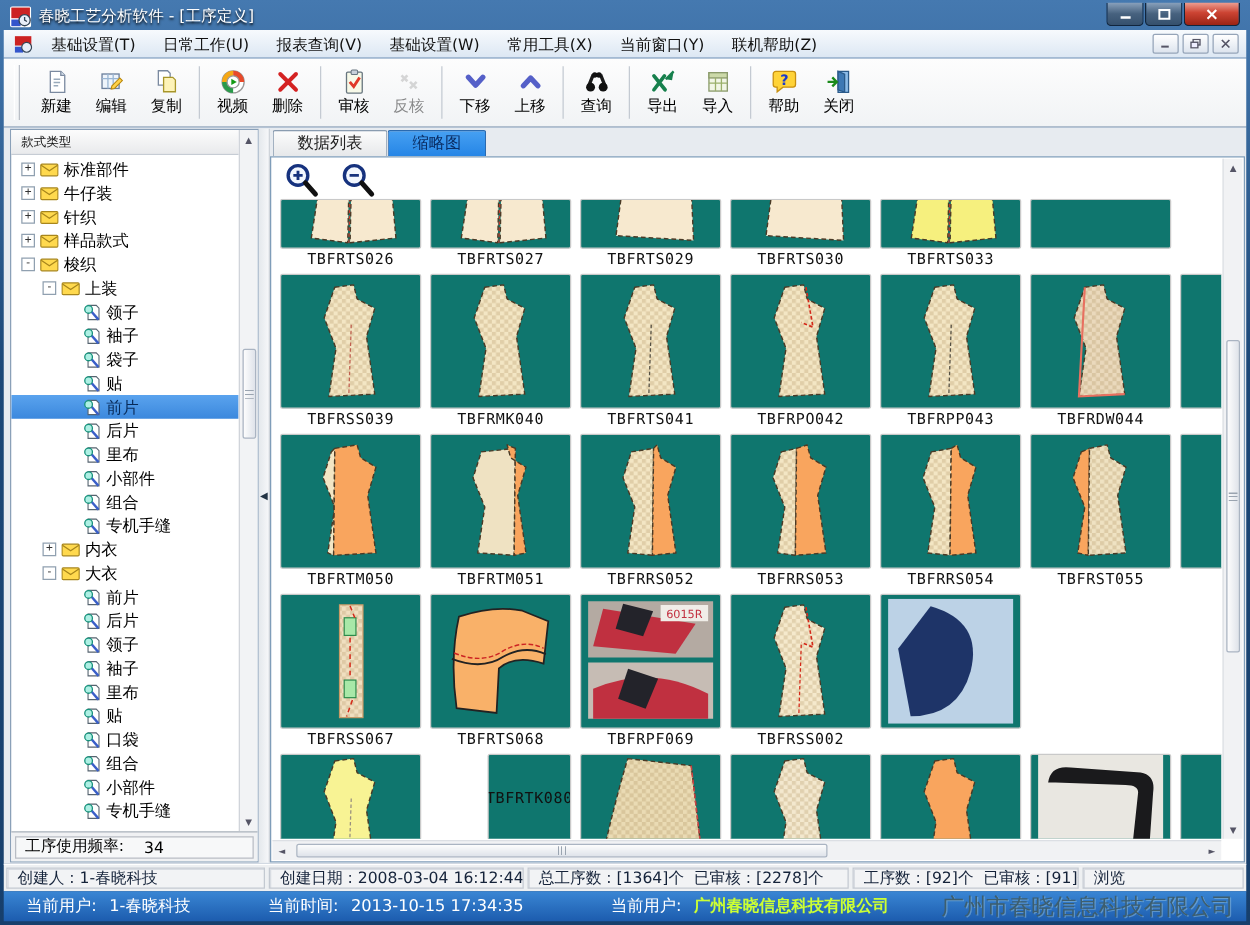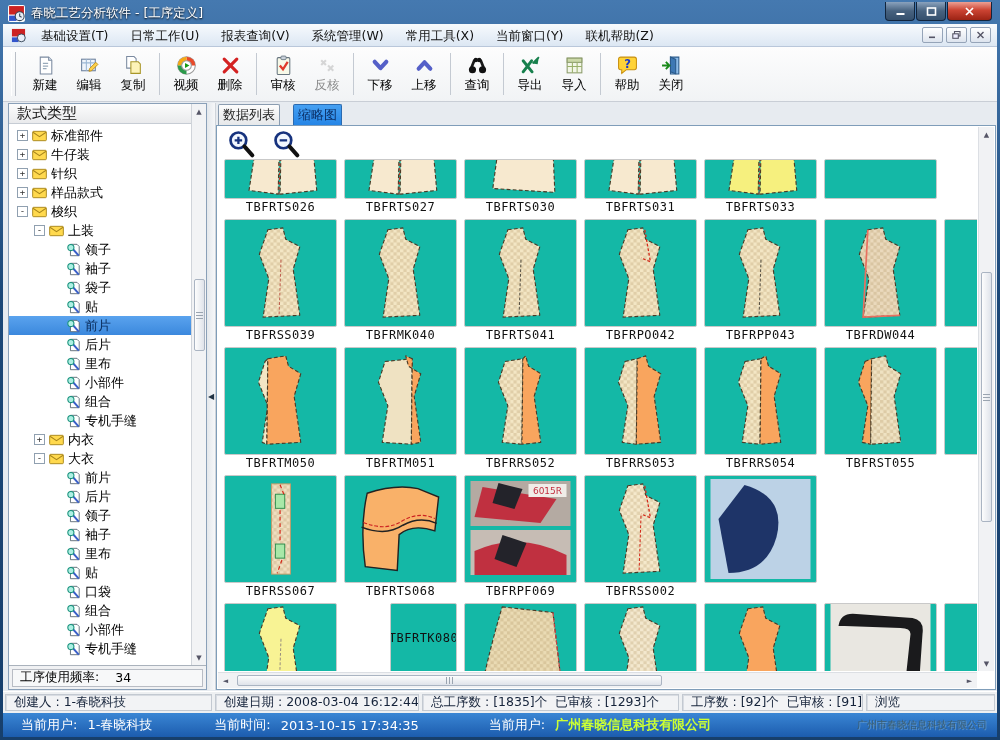--- a/index.html
+++ b/index.html
@@ -25,48 +25,48 @@
 .toolbar{height:55px;background:linear-gradient(#fdfdfd,#f1f3f5);border-bottom:1px solid #c9ced6;display:flex;align-items:center;padding:3px 2px 3px 8px}
 .toolbar::before{content:'';width:3px;height:44px;border-left:1px solid #fff;border-right:1px solid #b9bec6;margin-right:7px}
 .tbtn{width:44px;height:47px;display:flex;flex-direction:column;align-items:center;justify-content:center;gap:1px;font-size:12.5px;color:#000;border-radius:3px;cursor:pointer}
 .tbtn .ticon{height:22px;display:flex;align-items:center}
 .tbtn .ticon svg{width:21px;height:21px}
 .tbtn.disabled{opacity:.45;filter:grayscale(1)}
 .tsep{width:1px;height:42px;background:#c4cad2;margin:0 4px;flex:none}
 
 .content{flex:1;min-height:0;background:#e7ebf0;display:flex;padding:1px 0 1px 5px}
 .sidebar{width:199px;flex:none;border:1px solid #8aa0b8;background:#fff;display:grid;grid-template-columns:1fr 15px;grid-template-rows:20px 1fr 24px}
-.side-header{grid-column:1/2;border-bottom:1px solid #c6ccd4;background:linear-gradient(#fcfcfc,#e9eaec);font-size:15px;display:flex;align-items:center;padding:6px 8px;color:#111}
+.side-header{grid-column:1/2;border-bottom:1px solid #c6ccd4;background:linear-gradient(#fcfcfc,#e9eaec);font-size:10px;display:flex;align-items:center;padding:6px 8px;color:#111}
 .tree{grid-column:1/2;overflow:hidden;padding-top:2px}
 .trow{height:19px;display:flex;align-items:center;font-size:13px;white-space:nowrap;cursor:default;color:#000}
 .trow.selected{background:linear-gradient(#5aa3ee,#3b88dd);color:#082a58}
 .exp{width:11px;height:11px;border:1px solid #90a0b0;background:#fff;font:9px/9px "DejaVu Sans Mono",monospace;text-align:center;margin-right:4px;flex:none;color:#333}
 .exp-sp{width:15px;flex:none}
 .ticn{flex:none;display:flex;align-items:center;margin-right:4px}
 .ticn svg{width:15px;height:14px}
 .side-scroll{grid-column:2/3;grid-row:1/3;border-left:1px solid #d0d4da;background:#f2f3f5;display:flex;flex-direction:column;align-items:center}
 .sarrow{height:15px;font-size:7px;color:#556;display:flex;align-items:center}
 .sarrow.down{margin-top:auto}
 .sthumb{width:11px;height:72px;background:linear-gradient(90deg,#fdfdfd,#dfe3ea);border:1px solid #aab4c2;border-radius:2px;margin-top:160px;display:flex;align-items:center;justify-content:center}
 .grip-h{width:7px;height:7px;background:repeating-linear-gradient(180deg,#9aa4b0 0 1px,transparent 1px 3px)}
 .side-footer{grid-column:1/3;border-top:1px solid #aab2bc;background:#f0f1f3;display:flex;align-items:center;padding:2px 3px}
 .side-footer .box{flex:1;height:18px;border:1px solid #b8bcc4;background:#f7f8f9;display:flex;align-items:center;padding:0 7px;font-size:12.5px;gap:16px}
 .splitter{width:9px;flex:none;display:flex;align-items:center;justify-content:center;color:#234;font-size:8px;background:linear-gradient(90deg,#e4e8ec,#f6f7f9);border-right:1px solid #cfd4da;cursor:col-resize}
 .main{flex:1;min-width:0;display:flex;flex-direction:column;padding-right:1px}
 .tabs{height:22px;display:flex;align-items:flex-end;padding-left:2px}
-.tab{height:21px;line-height:20px;padding:0 4px;border:1px solid #8a9cb0;border-bottom:none;background:linear-gradient(#fcfcfc,#e6e8ea);font-size:13px;color:#222;margin-right:13px;border-radius:2px 2px 0 0;cursor:pointer}
+.tab{height:21px;line-height:20px;padding:0 19px;border:1px solid #8a9cb0;border-bottom:none;background:linear-gradient(#fcfcfc,#e6e8ea);font-size:13px;color:#222;margin-right:0;border-radius:2px 2px 0 0;cursor:pointer}
 .tab.active{background:linear-gradient(#46a0f2,#2585e6);color:#0b2f66;border-color:#2a6ab0}
 .panel{flex:1;border:1px solid #7f9db9;background:#fff;position:relative;overflow:hidden}
 .zoombar{position:absolute;top:4px;left:10px;display:flex;gap:16px}
 .zbtn{width:29px;height:29px;cursor:pointer}
 .zbtn svg{width:100%;height:100%}
 .grid{position:absolute;left:7px;top:33px;right:18px;bottom:18px;overflow:hidden}
 .grow{display:flex;gap:7px;margin-bottom:3px}
 .gcell{width:113px;flex:none}
-.thumb{border:1px solid #c9c9c9;border-radius:2px;background:#14b8a6;display:flex;justify-content:center;overflow:hidden}
+.thumb{border:1px solid #c9c9c9;border-radius:2px;background:#0f766e;display:flex;justify-content:center;overflow:hidden}
 .thumb svg{width:94px;height:96px;flex:none}
 .thumb.photo svg{width:109px;height:100px}
 .glab{text-align:center;font:12px/17px "DejaVu Sans Mono",monospace;height:17px;color:#111;letter-spacing:.5px}
 .inlabel{font:12px "DejaVu Sans Mono",monospace;color:#111;align-self:center;letter-spacing:.5px}
 .vscroll{position:absolute;top:1px;right:1px;bottom:18px;width:16px;background:#f1f2f4;border-left:1px solid #dcdfe4;display:flex;flex-direction:column;align-items:center}
 .vscroll .sthumb{margin-top:130px;height:250px}
 .hscroll{position:absolute;left:1px;right:18px;bottom:1px;height:16px;background:#f1f2f4;border-top:1px solid #dcdfe4;display:flex;align-items:center}
 .harrow{width:15px;font-size:7px;color:#556;text-align:center}
 .hthumb{width:56%;height:11px;background:linear-gradient(#fdfdfd,#dfe3ea);border:1px solid #aab4c2;border-radius:2px;margin-left:4px;display:flex;align-items:center;justify-content:center}
 .grip-v{width:7px;height:7px;background:repeating-linear-gradient(90deg,#9aa4b0 0 1px,transparent 1px 3px)}
@@ -78,21 +78,21 @@
 .sb-panel:nth-child(2){width:204px}
 .sb-panel:nth-child(3){width:257px}
 .sb-panel:nth-child(4){width:181px}
 .sb-panel:nth-child(5){flex:1}
 
 .bottombar{height:24px;margin-bottom:3px;background:linear-gradient(#3a86d4,#1c5cae);display:flex;align-items:center;color:#fff;font-size:13px;padding:0 10px 0 18px;white-space:pre}
 .bb-val{margin:0 0 0 10px}
 .bb-time{margin-left:62px}
 .bb-supp{margin-left:70px}
 .bb-green{color:#ccff33;margin-left:10px;font-weight:bold}
-.bb-company{margin-left:auto;color:#3d5e6e;text-shadow:1px 1px 0 rgba(160,200,220,.45);font-size:10px}
+.bb-company{margin-left:auto;color:#3d5e6e;text-shadow:1px 1px 0 rgba(160,200,220,.45);font-size:18px}
 </style>
 </head>
 <body>
 
 <div class="window">
   <div class="titlebar">
     <span class="appicon"><svg viewBox="0 0 16 16">
           <rect width="16" height="16" rx="2" fill="#fff"></rect>
           <rect x="1" y="1" width="14" height="8" fill="#cc2222"></rect>
           <rect x="1" y="10" width="7" height="5" fill="#3355cc"></rect>
@@ -122,21 +122,21 @@
   <div class="menubar">
     <span class="appicon small"><svg viewBox="0 0 16 16">
           <rect x="1" y="1" width="14" height="8" fill="#cc2222"></rect>
           <rect x="1" y="10" width="7" height="5" fill="#3355cc"></rect>
           <circle cx="11" cy="10.5" r="4.2" fill="#e8eef8" stroke="#334455" stroke-width="1"></circle>
         </svg></span>
     <div class="menu-items">
         <div class="menu-item">基础设置(T)</div>
         <div class="menu-item">日常工作(U)</div>
         <div class="menu-item">报表查询(V)</div>
-        <div class="menu-item">系统管理(W)</div>
+        <div class="menu-item">基础设置(W)</div>
         <div class="menu-item">常用工具(X)</div>
         <div class="menu-item">当前窗口(Y)</div>
         <div class="menu-item">联机帮助(Z)</div>
       </div>
     <div class="mdi-btns">
       <div class="mdi-btn">
           <svg viewBox="0 0 9 8">
             <rect x="1" y="5.5" width="6" height="1.6" fill="#556"></rect>
           </svg>
         </div>
@@ -662,31 +662,29 @@
                   </svg>
                 </div>
                 <div class="glab">TBFRTS027</div>
               </div>
               <div class="gcell">
                 <div class="thumb" style="height: 40px; align-items: flex-end;">
                   <svg viewBox="0 0 100 100">
                     <polygon points="32,2 82,4 86,95 20,91" fill="#f7e9cf" stroke="#4a3a26" stroke-width="1.2" stroke-dasharray="4 2.5" stroke-linejoin="round"></polygon>
                   </svg>
                 </div>
+                <div class="glab">TBFRTS029</div>
+              </div>
+              <div class="gcell">
+                <div class="thumb" style="height: 40px; align-items: flex-end;">
+                  <svg viewBox="0 0 100 100">
+                    <polygon points="32,2 82,4 86,95 20,91" fill="#f7e9cf" stroke="#4a3a26" stroke-width="1.2" stroke-dasharray="4 2.5" stroke-linejoin="round"></polygon>
+                  </svg>
+                </div>
                 <div class="glab">TBFRTS030</div>
-              </div>
-              <div class="gcell">
-                <div class="thumb" style="height: 40px; align-items: flex-end;">
-                  <svg viewBox="0 0 100 100">
-                    <polygon points="30,2 49,4 47,97 16,93" fill="#f7e9cf" stroke="#4a3a26" stroke-width="1.2" stroke-dasharray="4 2.5" stroke-linejoin="round"></polygon>
-                    <polygon points="51,4 80,2 88,93 49,97" fill="#f7e9cf" stroke="#4a3a26" stroke-width="1.2" stroke-dasharray="4 2.5" stroke-linejoin="round"></polygon>
-                    <line x1="50" y1="4" x2="48" y2="97" stroke="#c0392b" stroke-width="1.1" stroke-dasharray="3 2"></line>
-                  </svg>
-                </div>
-                <div class="glab">TBFRTS031</div>
               </div>
               <div class="gcell">
                 <div class="thumb" style="height: 40px; align-items: flex-end;">
                   <svg viewBox="0 0 100 100">
                     <polygon points="30,2 49,4 47,97 16,93" fill="#f6f07e" stroke="#4a3a26" stroke-width="1.2" stroke-dasharray="4 2.5" stroke-linejoin="round"></polygon>
                     <polygon points="51,4 80,2 88,93 49,97" fill="#f6f07e" stroke="#4a3a26" stroke-width="1.2" stroke-dasharray="4 2.5" stroke-linejoin="round"></polygon>
                     <line x1="50" y1="4" x2="48" y2="97" stroke="#c0392b" stroke-width="1.1" stroke-dasharray="3 2"></line>
                   </svg>
                 </div>
                 <div class="glab">TBFRTS033</div>
@@ -1023,21 +1021,21 @@
             </div>
           <div class="harrow right">►</div>
         </div>
       </div>
     </div>
   </div>
 
   <div class="statusbar">
     <div class="sb-panel">创建人 : 1-春晓科技</div>
     <div class="sb-panel">创建日期 : 2008-03-04 16:12:44</div>
-    <div class="sb-panel">总工序数 : [1835]个  已审核 : [1293]个</div>
+    <div class="sb-panel">总工序数 : [1364]个  已审核 : [2278]个</div>
     <div class="sb-panel">工序数 : [92]个  已审核 : [91]个</div>
     <div class="sb-panel">浏览</div>
   </div>
 
   <div class="bottombar">
     <span>当前用户:</span>
     <span class="bb-val">1-春晓科技</span>
     <span class="bb-time">当前时间:</span>
     <span class="bb-val">2013-10-15 17:34:35</span>
     <span class="bb-supp">当前用户:</span>

